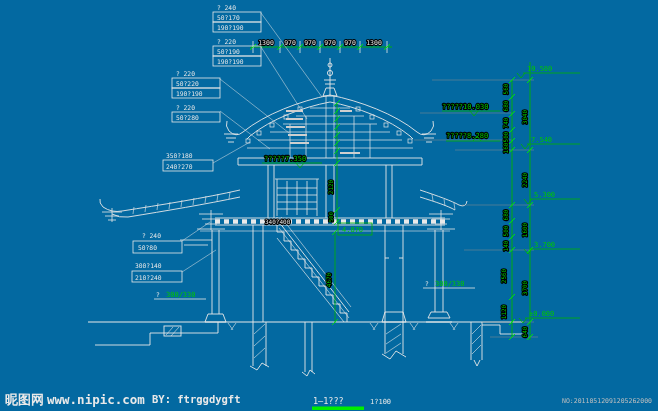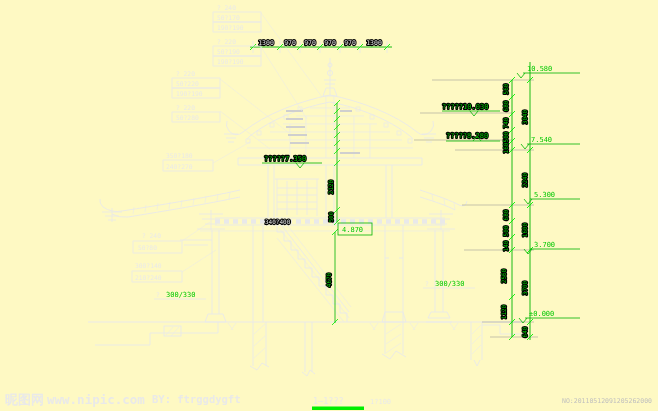--- a/index.html
+++ b/index.html
@@ -1,16 +1,16 @@
 <!DOCTYPE html>
 <html><head>
 <meta charset="utf-8">
 <style>
   html,body{margin:0;padding:0;background:#000;}
-  #stage{position:relative;width:658px;height:411px;background:#fef9c3;overflow:hidden;}
+  #stage{position:relative;width:658px;height:411px;background:#0369a1;overflow:hidden;}
   svg{display:block;}
   text{font-family:"DejaVu Sans Mono","Liberation Mono",monospace;stroke:none;}
   .w{fill:#e9e9e9;}
   .g{fill:#00c800;}
   .gray{fill:#bfbfbf;}
   .halo{stroke:#000;stroke-width:2.2px;paint-order:stroke;stroke-linejoin:round;}
   .bold{font-weight:bold;}
 </style>
 </head>
 <body>

